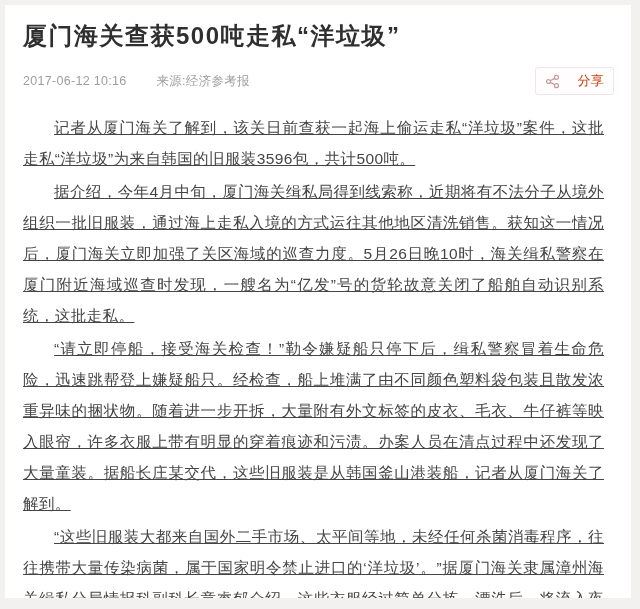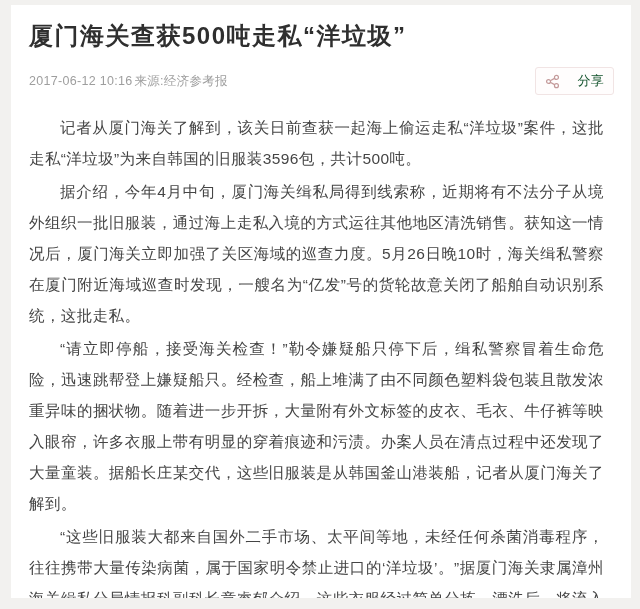--- a/index.html
+++ b/index.html
@@ -5,21 +5,21 @@
   * { box-sizing: border-box; }
   html, body { margin: 0; padding: 0; }
   body {
     width: 640px; height: 609px;
     font-family: "Liberation Sans", "DejaVu Sans", sans-serif;
     background: #e9e8e6;
   }
   .page-frame {
     width: 640px; height: 609px;
     background: #f2f1ef;
-    padding: 5px 9px 11px 11px;
+    padding: 5px 9px 11px 5px;
     overflow: hidden;
   }
   .article-card {
     width: 100%; height: 100%;
     background: #ffffff;
     padding: 14px 15px 0 14px;
     overflow: hidden;
   }
   .page-title {
     margin: 2px 0 0 4px;
@@ -31,27 +31,27 @@
   }
   .meta-row {
     display: flex;
     align-items: center;
     margin: 16px 2px 0 4px;
     font-size: 12.5px;
     color: #9e9e9e;
     letter-spacing: 0.3px;
   }
   .publish-date { white-space: nowrap; }
-  .source-label { margin-left: 2px; white-space: nowrap; }
+  .source-label { margin-left: 30px; white-space: nowrap; }
   .share-button {
     margin-left: auto;
     display: flex;
     align-items: center;
     gap: 17px;
-    color: #14532d;
+    color: #c2410c;
     font-size: 13px;
     border: 1px solid #f1e4e4;
     border-radius: 3px;
     padding: 4px 9px;
     background: #fffdfd;
     cursor: pointer;
     user-select: none;
     justify-content: flex-end;
   }
   .share-icon { display: inline-flex; }
@@ -59,20 +59,21 @@
     margin: 17px 4px 0 4px;
     font-size: 15.5px;
     line-height: 31px;
     color: #454545;
     letter-spacing: 0.4px;
   }
   .para {
     margin: 0 8px 2px 0;
     text-indent: 2em;
     text-align: justify;
+    text-decoration: underline;
   }
 </style>
 </head>
 <body>
 
 <div class="page-frame">
   <div class="article-card">
 
     <h1 class="page-title">厦门海关查获500吨走私“洋垃圾”</h1>
 

